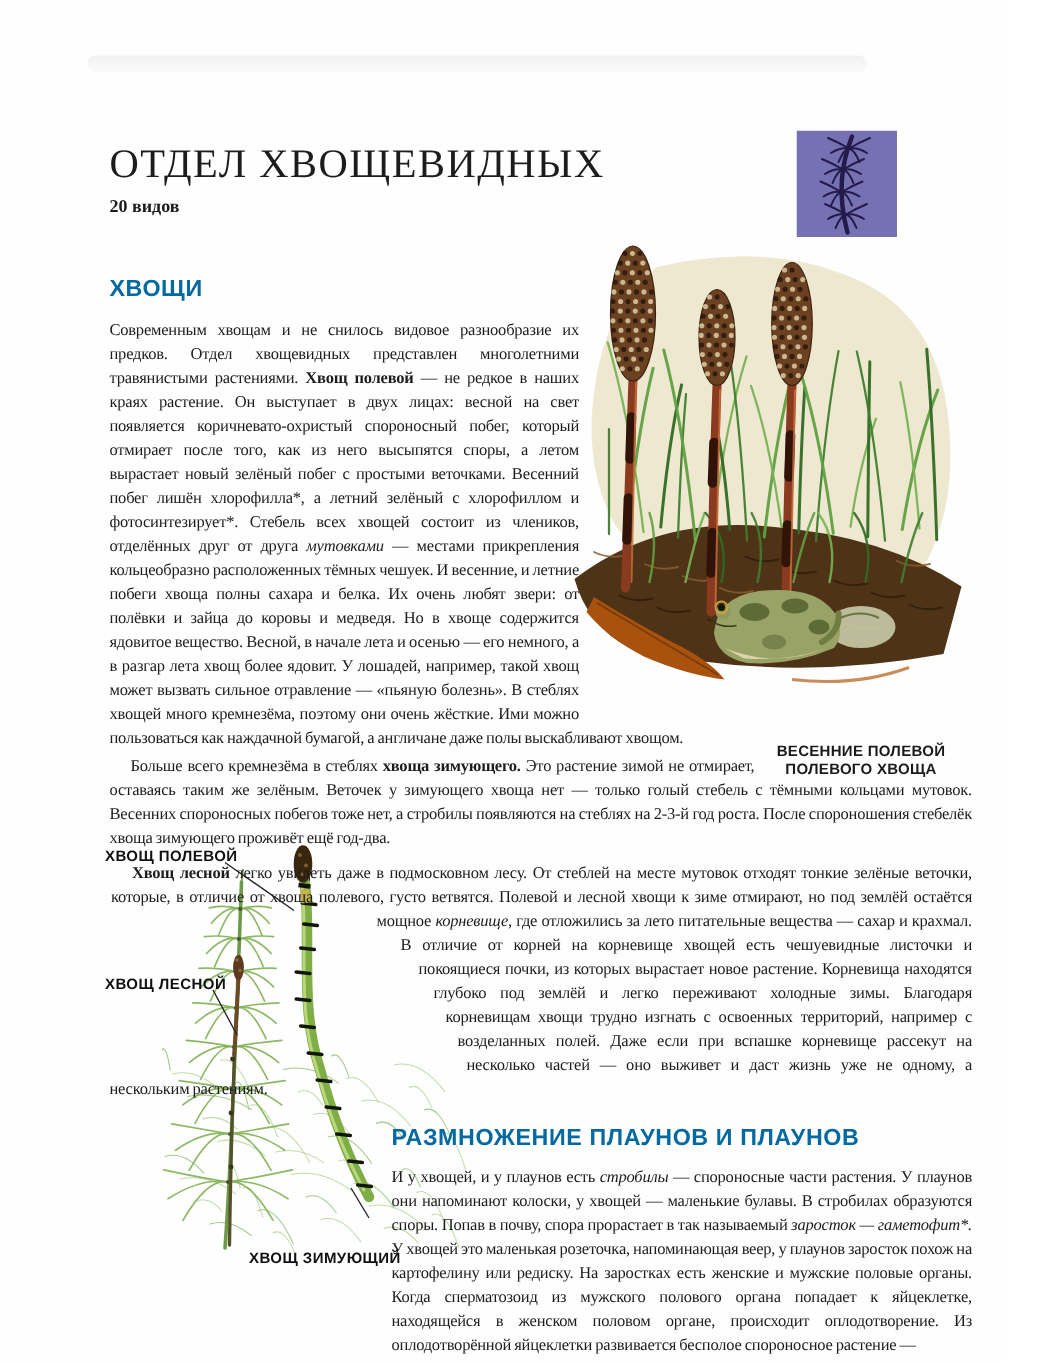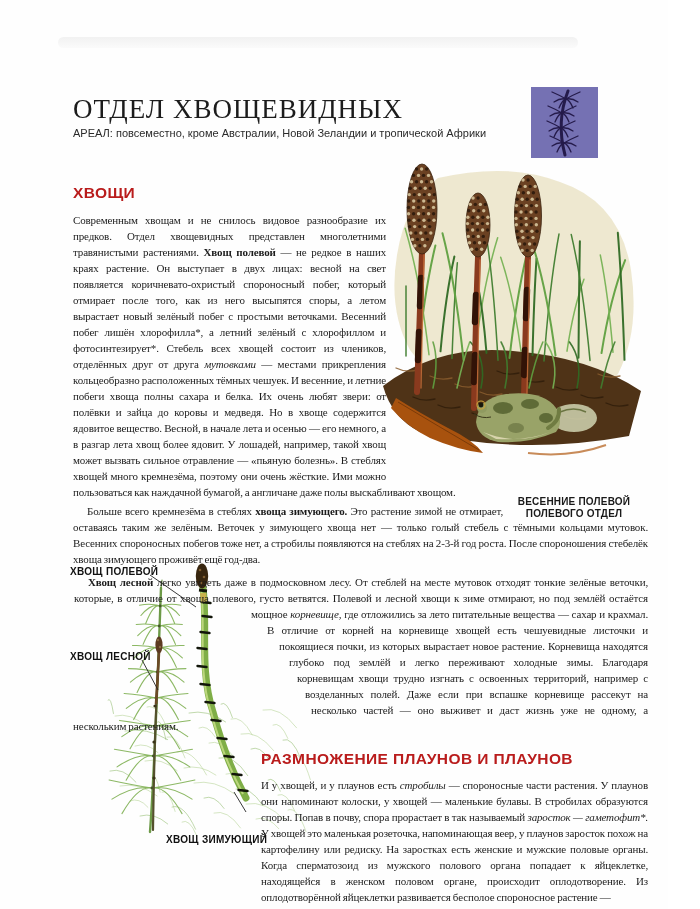--- a/index.html
+++ b/index.html
@@ -9,21 +9,21 @@
         background:linear-gradient(#e7e7e7,#f8f8f8);border-radius:6px;opacity:.55;}
   
   .hdr{position:absolute;left:73px;top:94px;width:440px;}
   .title{font-size:27px;font-weight:500;letter-spacing:1px;line-height:30px;margin:0;}
   .species{font-size:12px;font-weight:700;margin-top:6px;}
   .areal{font-family:"Liberation Sans",sans-serif;font-size:11px;margin-top:3px;color:#2a2a2a;}
   .taxon-box{position:absolute;left:531px;top:87px;width:67px;height:71px;}
   
   .flow{position:absolute;left:73px;top:184px;width:575px;z-index:2;}
   .h2{font-family:"Liberation Sans",sans-serif;font-weight:700;font-size:15.5px;
-      letter-spacing:.4px;margin:0 0 10px 0;color:#b91c1c;}
+      letter-spacing:.4px;margin:0 0 10px 0;color:#0369a1;}
   .para{font-size:11px;line-height:16px;letter-spacing:-0.15px;word-spacing:-0.5px;
       text-align:justify;margin:0 0 3px 0;}
   .indent{text-indent:14px;}
   .seg-b{font-weight:700;}
   .seg-i{font-style:italic;}
   .fig-spacer-main{float:right;width:262px;height:272px;}
   .fig-spacer-caption{float:right;clear:right;width:145px;height:34px;}
   .wrap3{clear:both;overflow:hidden;padding-top:4px;}
   .step{float:left;clear:left;height:16px;}
   .s0{width:1px;height:32px;}
@@ -44,21 +44,21 @@
   .lbl3{left:166px;top:834px;}
 </style>
 </head>
 <body>
 
 <div class="page">
   <div class="top-shade"></div>
 
   <div class="hdr">
     <h1 class="title">ОТДЕЛ ХВОЩЕВИДНЫХ</h1>
-    <div class="areal">АРЕАЛ: повсеместно, кроме Австралии, Новой Зеландии и тропической Африки</div>
+    <div class="species">20 видов</div>
   </div>
 
   <div class="taxon-box">
     <svg id="taxonsvg" width="67" height="71" viewBox="0 0 67 71">
       <rect id="taxonbg" x="0" y="0" width="67" height="71" fill="#7571b3"></rect>
       <path id="taxonstem" d="M37,4 C30,22 27,42 34,68" stroke="#251b4b" stroke-width="3" fill="none" stroke-linecap="round"></path>
     <path d="M35,12 q-7,-4.1 -14,-7" stroke="#251b4b" stroke-width="1.3" fill="none" stroke-linecap="round" opacity="1"></path>
         <path d="M35,12 q-6,-1.1 -12,3" stroke="#251b4b" stroke-width="1.3" fill="none" stroke-linecap="round" opacity="1"></path>
         <path d="M35,12 q-3.5,0.6999999999999997 -7,9" stroke="#251b4b" stroke-width="1.3" fill="none" stroke-linecap="round" opacity="1"></path>
         <path d="M35,12 q7,-4.1 14,-7" stroke="#251b4b" stroke-width="1.3" fill="none" stroke-linecap="round" opacity="1"></path>
@@ -344,21 +344,21 @@
       <path d="M96,254 Q104,259 113,257" stroke="#3c3a1c" stroke-width="1" fill="none"></path>
       <path d="M170,268 Q182,261 181,249" stroke="#707c42" stroke-width="4" fill="none" stroke-linecap="round"></path>
     </g>
     <path d="M18,238 Q40,252 70,268 Q95,280 105,293 Q80,290 52,278 Q28,266 13,248 Z" fill="#a8520e"></path>
     <path d="M20,242 Q60,266 101,290" stroke="#7a3a08" stroke-width="1" fill="none"></path>
     <path d="M150,293 Q192,298 228,285" stroke="#b05a12" stroke-width="2" fill="none" opacity="0.7"></path>
   </svg>
 
   <div class="caption">
     <div>ВЕСЕННИЕ ПОЛЕВОЙ</div>
-    <div>ПОЛЕВОГО ОТДЕЛ</div>
+    <div>ПОЛЕВОГО ХВОЩА</div>
   </div>
 
   <svg class="left-fig" id="leftfig" width="285" height="315" viewBox="0 0 285 315">
     <g id="feather">
         <path d="M58,150 Q60.736161146605355,146 63.4723222932107,163.51754096628727" stroke="#8fbb6b" stroke-width="0.7" fill="none" stroke-linecap="round" opacity="0.8"></path>
         <path d="M95,211 Q111.07710606895638,207 127.15421213791277,220.71169239667378" stroke="#b3d393" stroke-width="0.7" fill="none" stroke-linecap="round" opacity="0.8"></path>
         <path d="M132,272 Q139.1933980033865,268 146.386796006773,284.94658370458995" stroke="#b3d393" stroke-width="0.7" fill="none" stroke-linecap="round" opacity="0.8"></path>
         <path d="M169,208 Q183.37720028695395,204 197.75440057390793,225.642427234422" stroke="#8fbb6b" stroke-width="0.7" fill="none" stroke-linecap="round" opacity="0.8"></path>
         <path d="M206,269 Q217.41267819554184,265 228.8253563910837,278.7082039324994" stroke="#b3d393" stroke-width="0.7" fill="none" stroke-linecap="round" opacity="0.8"></path>
         <path d="M243,205 Q251.66367436568433,201 260.32734873136866,229.57930963425133" stroke="#b3d393" stroke-width="0.7" fill="none" stroke-linecap="round" opacity="0.8"></path>

